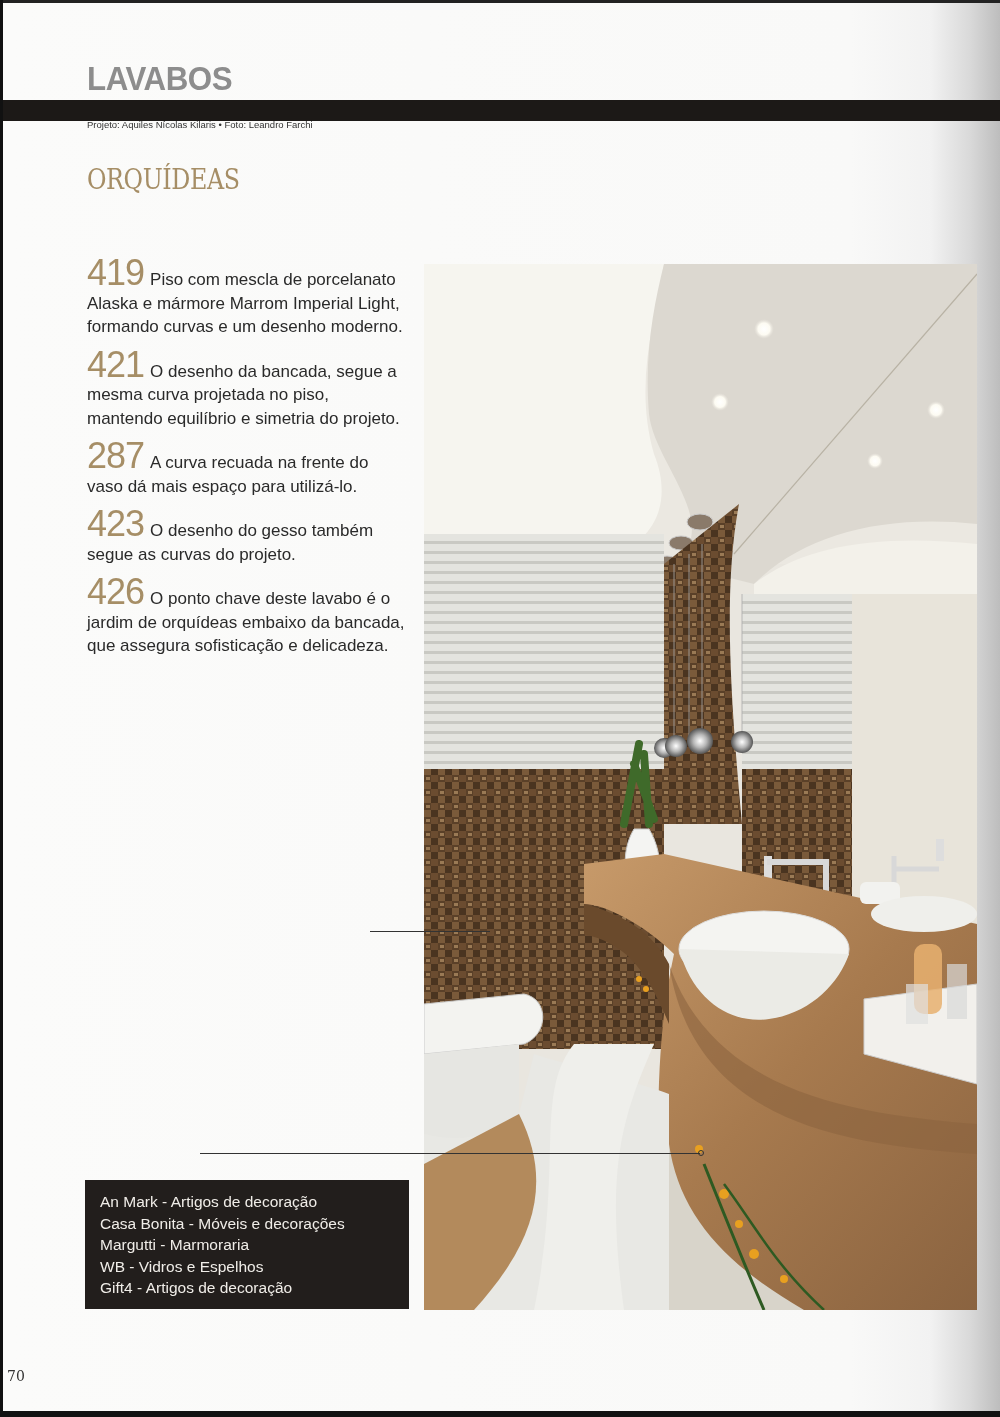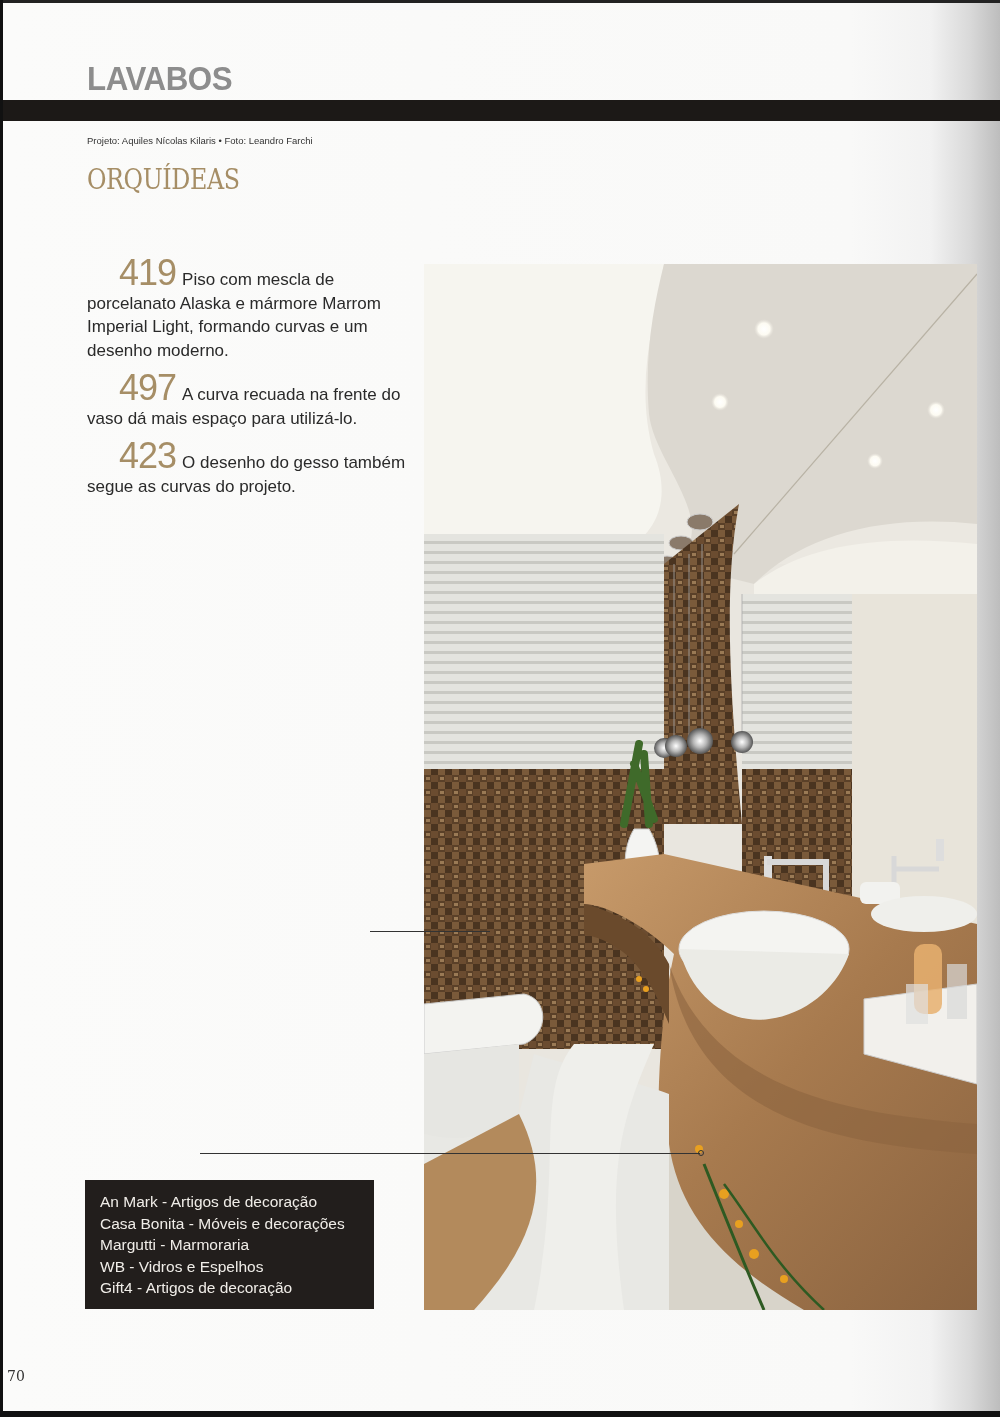--- a/index.html
+++ b/index.html
@@ -38,21 +38,21 @@
       position: absolute;
       left: 0;
       top: 97px;
       width: 997px;
       height: 21px;
       background: #1c1917;
     }
     .credits {
       position: absolute;
       left: 84px;
-      top: 132px;
+      top: 116px;
       font-size: 9.5px;
       color: #333;
     }
     .heading {
       position: absolute;
       left: 84px;
       top: 160px;
       font-family: "DejaVu Serif", serif;
       font-size: 28px;
       color: #a68e66;
@@ -80,40 +80,39 @@
       line-height: 23.5px;
       color: #2a2a2a;
       margin-bottom: 11px;
     }
     .item .num {
       font-size: 36px;
       color: #a68e66;
       line-height: 30px;
       margin-right: 6px;
       letter-spacing: -1px;
-      margin-left: 32px;
     }
     .callout-line {
       position: absolute;
       height: 1px;
       background: #333;
     }
     .callout-dot {
       position: absolute;
       width: 4px;
       height: 4px;
       border-radius: 50%;
       border: 1px solid #333;
       background: transparent;
     }
     .suppliers {
       position: absolute;
       left: 82px;
       top: 1177px;
-      width: 289px;
+      width: 324px;
       height: 129px;
       background: #221e1c;
       box-sizing: border-box;
       padding: 11px 15px;
     }
     .suppliers .sup {
       color: #f0ede8;
       font-size: 15.5px;
       line-height: 21.5px;
       white-space: nowrap;
@@ -174,24 +173,30 @@
   <div class="header-bar"></div>
   <div class="credits">Projeto: Aquiles Nícolas Kilaris • Foto: Leandro Farchi</div>
 
   <div class="heading">ORQUÍDEAS</div>
 
   <div class="items">
     <div class="item">
       <span class="num">419</span><span>Piso com mescla de porcelanato Alaska e mármore Marrom Imperial Light, formando curvas e um desenho moderno.</span>
     </div>
     <div class="item">
-      <span class="num">497</span><span>A curva recuada na frente do vaso dá mais espaço para utilizá-lo.</span>
+      <span class="num">421</span><span>O desenho da bancada, segue a mesma curva projetada no piso, mantendo equilíbrio e simetria do projeto.</span>
+    </div>
+    <div class="item">
+      <span class="num">287</span><span>A curva recuada na frente do vaso dá mais espaço para utilizá-lo.</span>
     </div>
     <div class="item">
       <span class="num">423</span><span>O desenho do gesso também segue as curvas do projeto.</span>
+    </div>
+    <div class="item">
+      <span class="num">426</span><span>O ponto chave deste lavabo é o jardim de orquídeas embaixo da bancada, que assegura sofisticação e delicadeza.</span>
     </div>
   </div>
 
   <div class="photo">
     <svg width="553" height="1046" viewBox="0 0 553 1046" xmlns="http://www.w3.org/2000/svg">
       <defs>
         <pattern id="mosaic" width="14" height="14" patternUnits="userSpaceOnUse">
           <rect width="14" height="14" fill="#5a4028"></rect>
           <rect x="0" y="0" width="7" height="7" fill="#7a5a3a"></rect>
           <rect x="7" y="7" width="7" height="7" fill="#6b4c30"></rect>

